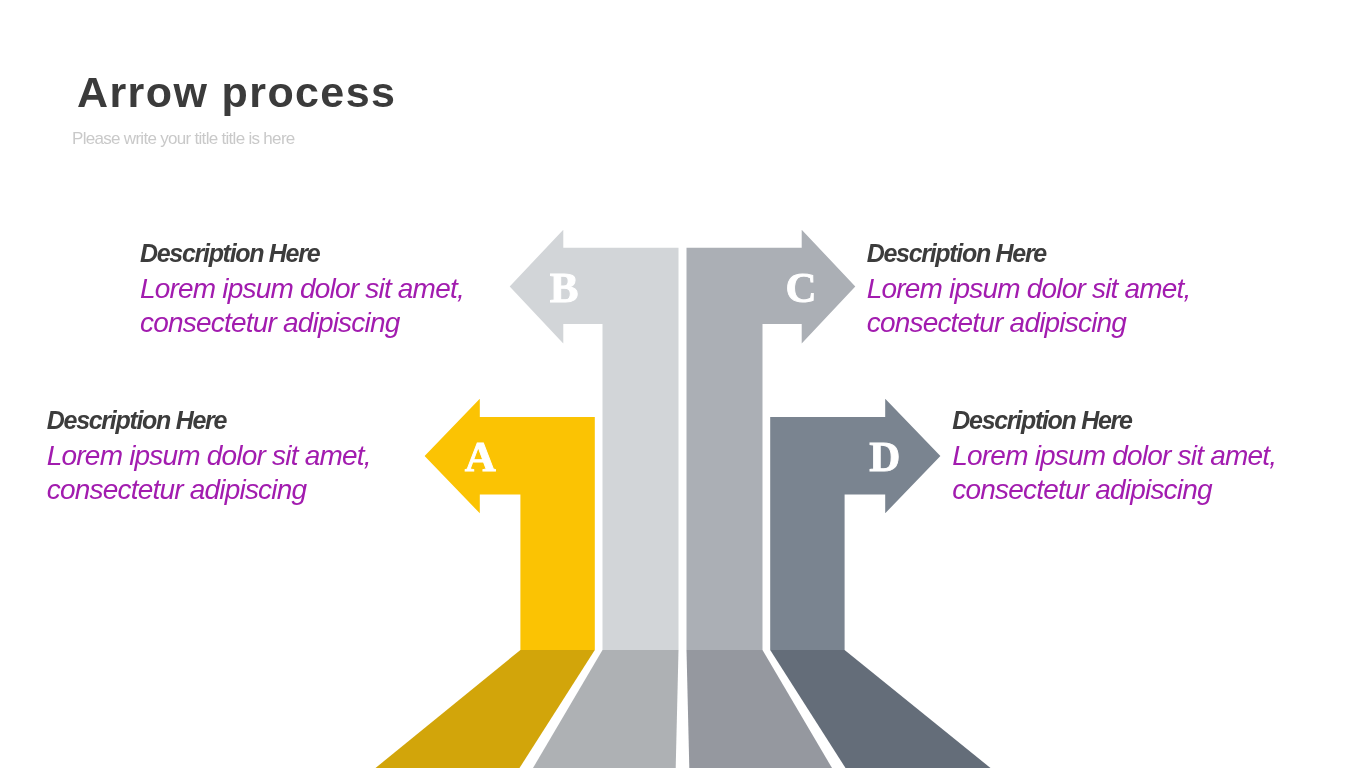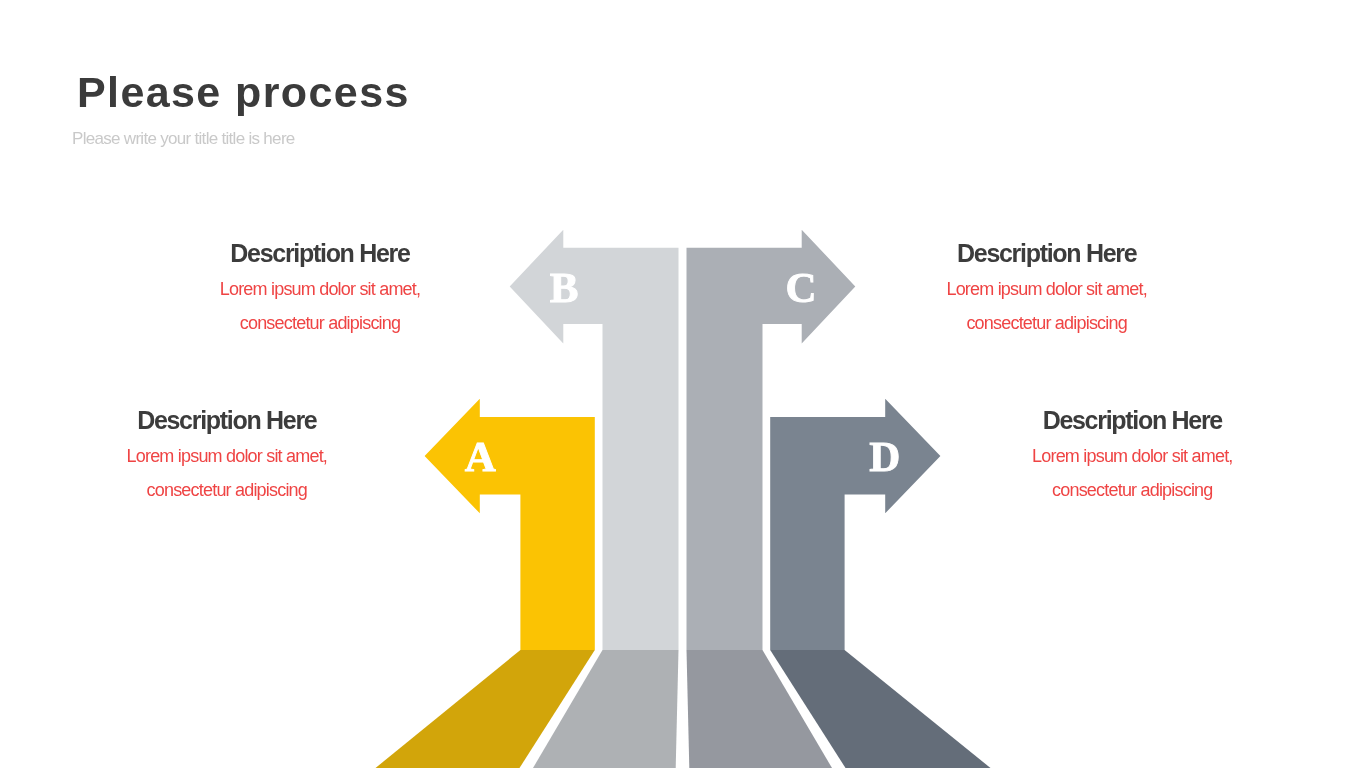--- a/index.html
+++ b/index.html
@@ -2,32 +2,32 @@
 <html><head>
 <meta charset="utf-8">
 <style>
   html,body{margin:0;padding:0;background:#ffffff;}
   body{width:1365px;height:768px;position:relative;overflow:hidden;
        font-family:"Liberation Sans", sans-serif;}
   .title{position:absolute;left:77px;top:71px;font-size:43px;font-weight:bold;
          line-height:43px;color:#3b3b3b;letter-spacing:1.4px;white-space:nowrap;}
   .subtitle{position:absolute;left:72px;top:130px;font-size:17px;line-height:17px;
          color:#c9c9c9;letter-spacing:-0.7px;white-space:nowrap;}
-  .desc{position:absolute;width:360px;text-align:center;}
+  .desc{position:absolute;width:360px;font-style:italic;}
   .desc .h{font-size:25px;font-weight:bold;color:#3c3c3c;line-height:34px;
            letter-spacing:-1.3px;}
-  .desc .b{font-size:18px;color:#ef4444;line-height:34.2px;margin-top:2px;
+  .desc .b{font-size:28px;color:#a21caf;line-height:34.2px;margin-top:2px;
            letter-spacing:-0.8px;}
   svg{position:absolute;left:0;top:0;}
   .glyph{font-family:"Liberation Serif", serif;font-weight:bold;font-size:43px;
          fill:#ffffff;text-anchor:middle;stroke:#ffffff;stroke-width:0.9;}
 </style>
 </head>
 <body>
-  <div class="title">Please process</div>
+  <div class="title">Arrow process</div>
   <div class="subtitle">Please write your title title is here</div>
 
   <svg width="1365" height="768" viewBox="0 0 1365 768">
 
     <polygon fill="#d2a50a" points="520.4,650 594.8,650 519.5,768 375.5,768"></polygon>
     <polygon fill="#aeb1b4" points="602.5,650 678.5,650 675.7,768 533,768"></polygon>
     <polygon fill="#95989f" points="686.5,650 762.5,650 832,768 689.3,768"></polygon>
     <polygon fill="#646d79" points="770.2,650 844.6,650 990.5,768 845.5,768"></polygon>
 
     <polygon fill="#fbc303" points="424.6,456 479.8,398.8 479.8,417.1 594.8,417.1 594.8,650 520.4,650 520.4,494.6 479.8,494.6 479.8,513.3"></polygon>

